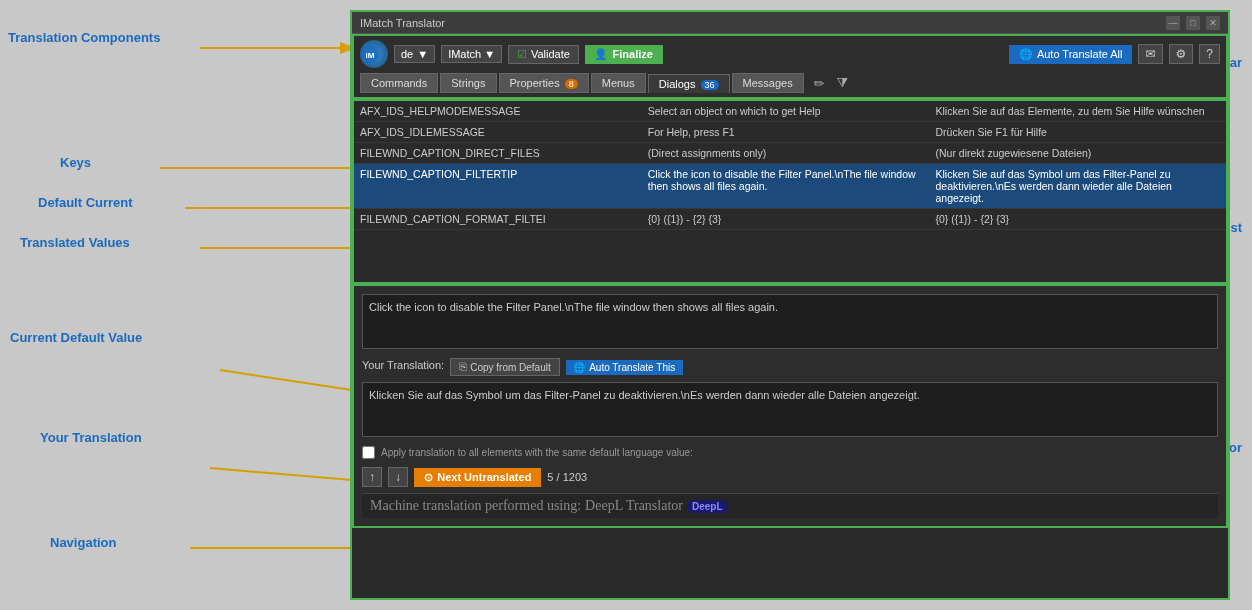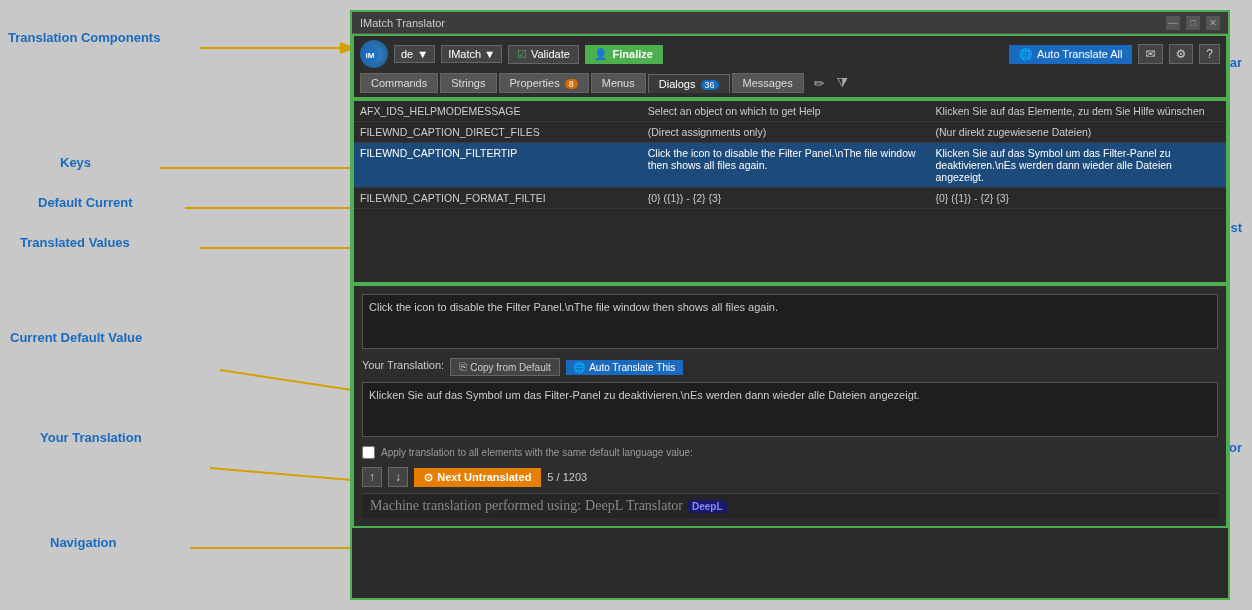--- a/index.html
+++ b/index.html
@@ -490,20 +490,25 @@
 
   <div class="resource-list">
     <table class="resource-table">
       <tbody>
         <tr>
           <td class="key-col">AFX_IDS_HELPMODEMESSAGE</td>
           <td class="default-col">Select an object on which to get Help</td>
           <td class="trans-col">Klicken Sie auf das Elemente, zu dem Sie Hilfe wünschen</td>
         </tr>
         <tr>
+          <td class="key-col">AFX_IDS_IDLEMESSAGE</td>
+          <td class="default-col">For Help, press F1</td>
+          <td class="trans-col">Drücken Sie F1 für Hilfe</td>
+        </tr>
+        <tr>
           <td class="key-col">FILEWND_CAPTION_DIRECT_FILES</td>
           <td class="default-col">(Direct assignments only)</td>
           <td class="trans-col">(Nur direkt zugewiesene Dateien)</td>
         </tr>
         <tr class="selected">
           <td class="key-col">FILEWND_CAPTION_FILTERTIP</td>
           <td class="default-col">Click the icon to disable the Filter Panel.\nThe file window then shows all files again.</td>
           <td class="trans-col">Klicken Sie auf das Symbol um das Filter-Panel zu deaktivieren.\nEs werden dann wieder alle Dateien angezeigt.</td>
         </tr>
         <tr>

